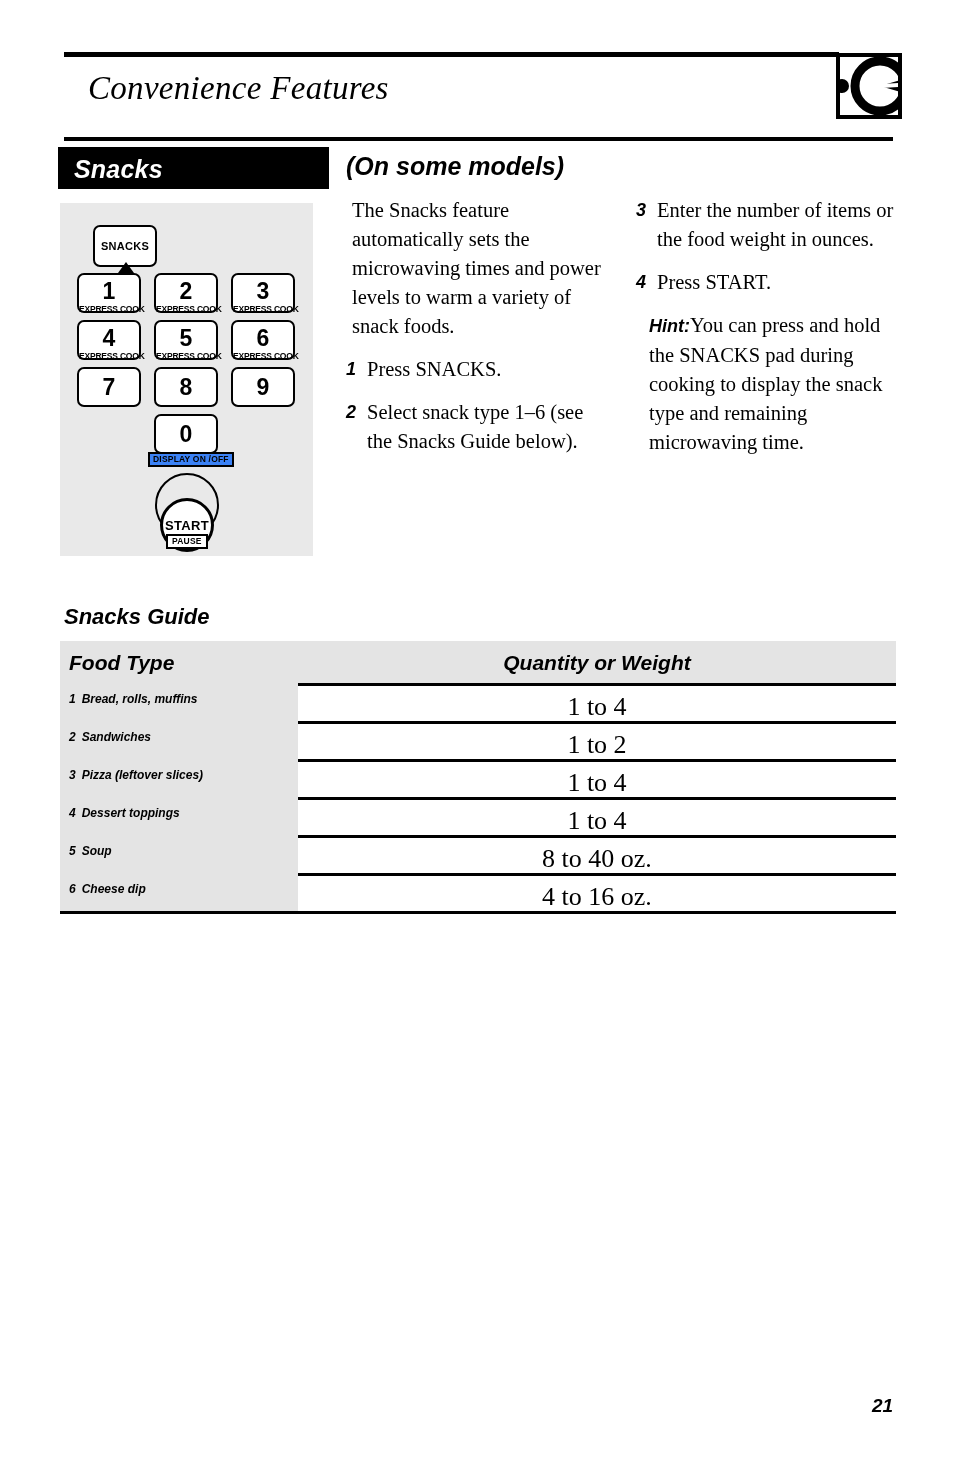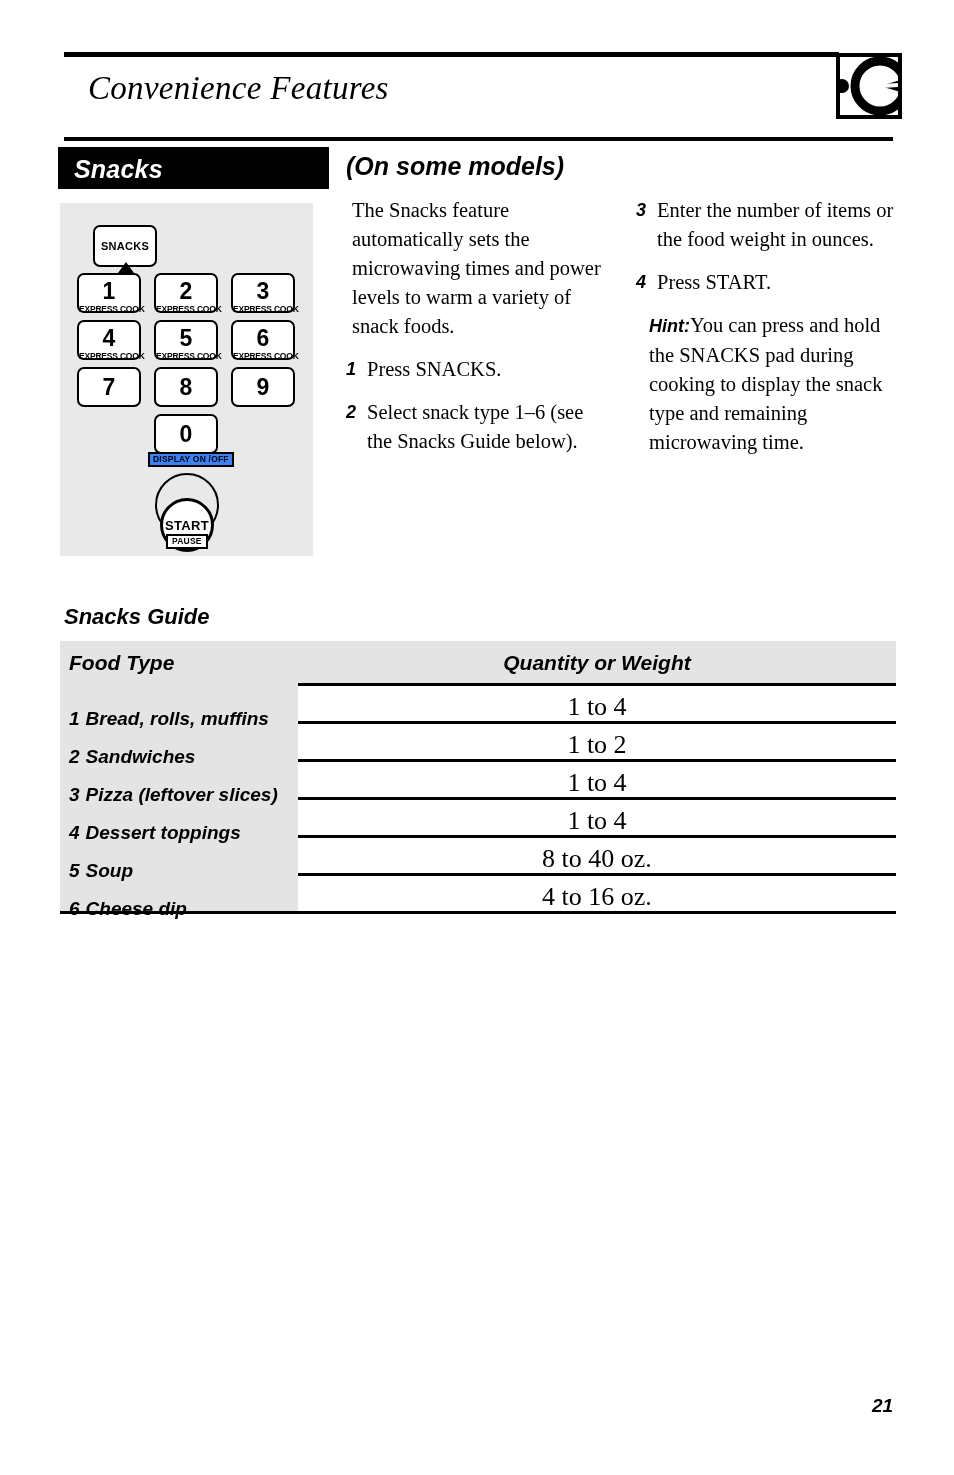--- a/index.html
+++ b/index.html
@@ -303,25 +303,25 @@
   .gt-rule {
     position: absolute;
     left: 0;
     width: 836px;
     height: 3px;
     background: #000;
   }
   .gt-food {
     position: absolute;
     left: 9px;
-    top: 25px;
-    font-family: "Liberation Sans", sans-serif;
-    font-weight: bold;
-    font-style: italic;
-    font-size: 19px;
+    top: 9px;
+    font-family: "Liberation Sans", sans-serif;
+    font-weight: bold;
+    font-style: italic;
+    font-size: 12px;
     white-space: nowrap;
     z-index: 2;
   }
   .gt-food .idx { margin-right: 6px; }
   .gt-head .gt-food {
     font-size: 21px;
     top: 10px;
   }
   .gt-qty {
     position: absolute;

